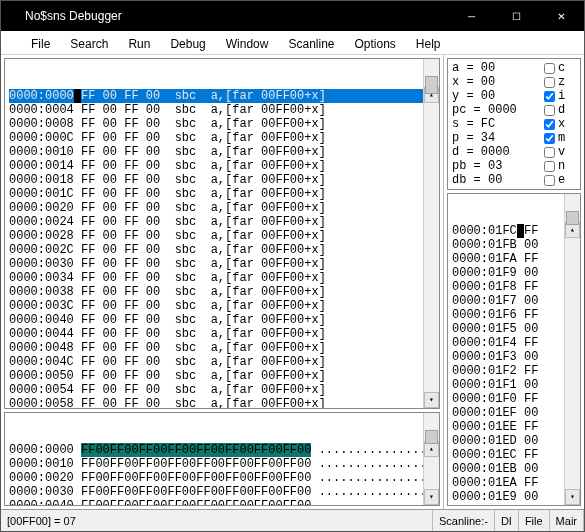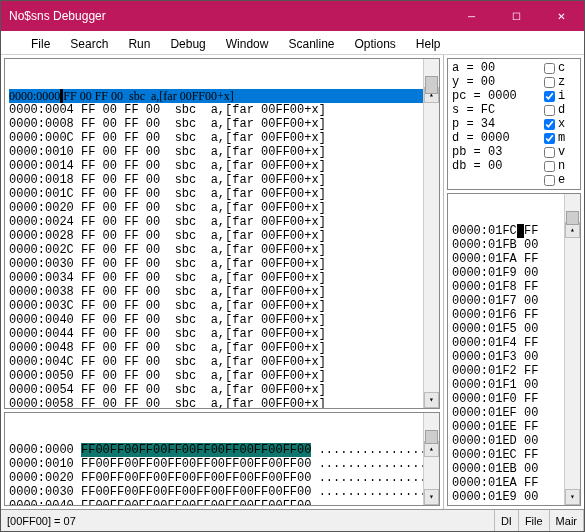--- a/index.html
+++ b/index.html
@@ -1,37 +1,37 @@
 <!DOCTYPE html>
 <html><head>
 <meta charset="utf-8">
 <style>
 * { box-sizing: border-box; margin: 0; padding: 0; }
 body { font-family: "Segoe UI", Tahoma, sans-serif; font-size: 12px; background: #fff; width: 585px; height: 532px; overflow: hidden; border: 1px solid #555; }
-.titlebar { background: #be185d; color: #fff; height: 30px; display: flex; align-items: center; padding-left: 8px; }
+.titlebar { background: #000000; color: #fff; height: 30px; display: flex; align-items: center; padding-left: 24px; }
 .titlebar .title { flex: 1; font-size: 12px; }
 .winbtns { display: flex; height: 100%; }
 .winbtn { width: 45px; display: flex; align-items: center; justify-content: center; color: #fff; font-size: 10px; }
 .menubar { display: flex; background: #fff; border-bottom: 1px solid #d0d0d0; padding: 4px 22px; gap: 4px; height: 24px; }
 .menubar span { padding: 2px 8px; font-size: 12px; }
 .content { display: flex; height: calc(100% - 30px - 24px - 22px); }
 .leftcol { width: 443px; display: flex; flex-direction: column; border-right: 1px solid #bbb; }
 .rightcol { flex: 1; display: flex; flex-direction: column; }
 .pane { font-family: "Courier New", monospace; font-size: 12px; line-height: 14px; white-space: pre; overflow: hidden; position: relative; border: 1px solid #888; background: #fff; }
 .pane-inner { padding: 2px 4px; }
 .disasm { flex: 1; margin: 3px; }
 .hexpane { height: 94px; margin: 0 3px 3px 3px; }
 .regpane { margin: 3px 3px 0 3px; padding: 2px 4px; border: 1px solid #888; font-family: "Courier New", monospace; font-size: 12px; line-height: 14px; display: flex; gap: 20px; }
 .regcols { flex: 1; }
 .flagcol { width: 32px; }
 .flagrow { display: flex; align-items: center; gap: 3px; height: 14px; }
 .flagrow input { width: 11px; height: 11px; margin: 0; }
 .stackpane { flex: 1; margin: 3px; }
 .row { height: 14px; }
-.row.sel { background: #0078d7; color: #000000; font-family: Liberation Serif, serif; }
+.row.sel { background: #0078d7; color: #e5e5e5; }
 .cursor { background: #000; color: #000; }
 .hexsel { background: #0f766e; }
 .scrollbar { position: absolute; right: 0; top: 0; bottom: 0; width: 16px; background: #f0f0f0; border-left: 1px solid #ccc; }
 .sbtn { height: 16px; display: flex; align-items: center; justify-content: center; font-size: 8px; background: #e8e8e8; border: 1px solid #bbb; }
 .sthumb { position: absolute; left: 1px; right: 1px; background: #cdcdcd; border: 1px solid #a0a0a0; }
 .statusbar { display: flex; align-items: center; height: 22px; border-top: 1px solid #999; font-size: 11px; background: #f0f0f0; }
 .statcell { border-right: 1px solid #bbb; padding: 2px 6px; height: 100%; display: flex; align-items: center; }
 .statcell.f1 { flex: 1; }
 </style>
 </head>
@@ -73,20 +73,21 @@
         <div class="sbtn">▴</div>
         <div class="sthumb" style="top:17px;height:14px"></div>
         <div class="sbtn" style="position:absolute;bottom:0;left:0;right:0">▾</div>
       </div>
     </div>
   </div>
   <div class="rightcol">
     <div class="regpane">
       <div class="regcols" id="regs">
           <div class="row">a  = 00</div>
+          <div class="row">x  = 00</div>
           <div class="row">y  = 00</div>
           <div class="row">pc = 0000</div>
           <div class="row">s  = FC</div>
           <div class="row">p  = 34</div>
           <div class="row">d  = 0000</div>
           <div class="row">pb = 03</div>
           <div class="row">db = 00</div>
         </div>
       <div class="flagcol" id="flags">
           <div class="flagrow">
@@ -133,16 +134,20 @@
         <div class="sbtn">▴</div>
         <div class="sthumb" style="top:17px;height:14px"></div>
         <div class="sbtn" style="position:absolute;bottom:0;left:0;right:0">▾</div>
       </div>
     </div>
   </div>
 </div>
 
 <div class="statusbar">
   <div class="statcell f1">[00FF00] = 07</div>
+  <div class="statcell">
+    <span>Scanline:</span>
+      <span>-</span>
+  </div>
   <div class="statcell">DI</div>
   <div class="statcell">File</div>
   <div class="statcell">Mair</div>
 </div>
 
 </body></html>

